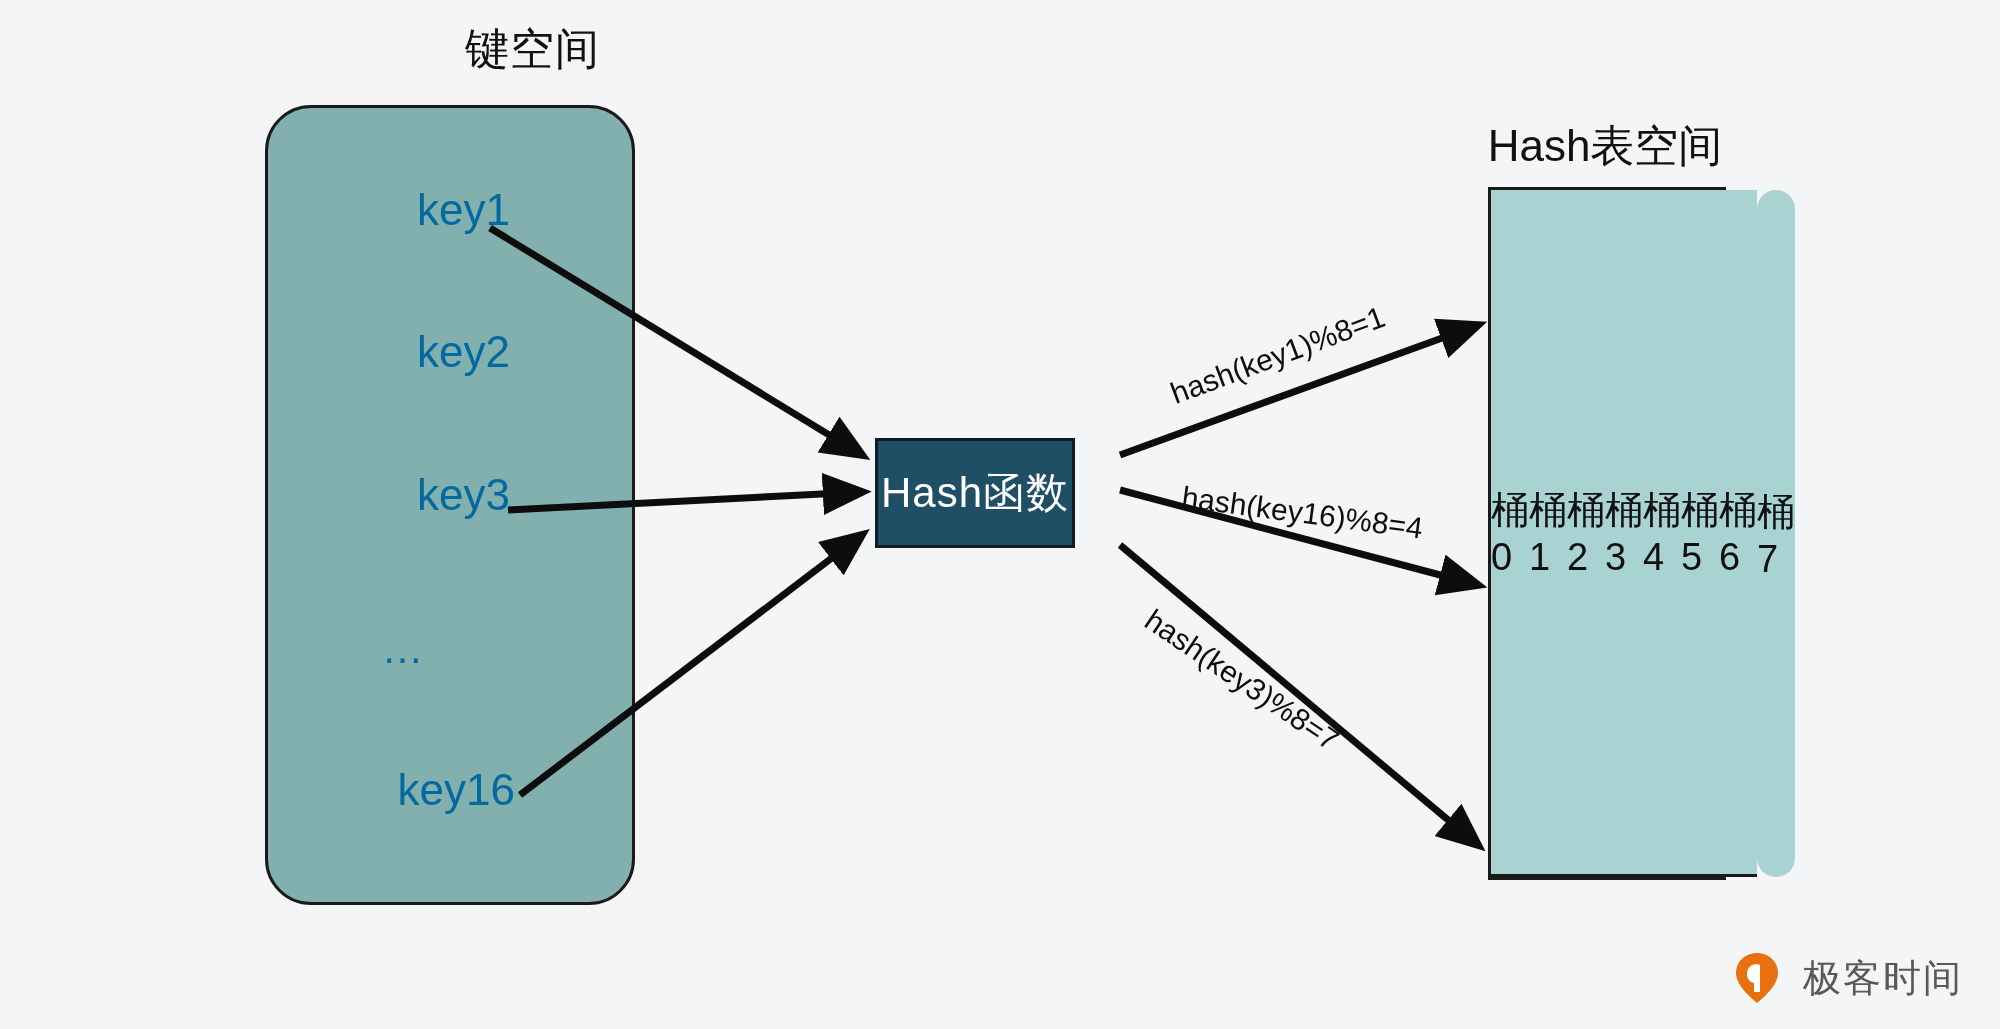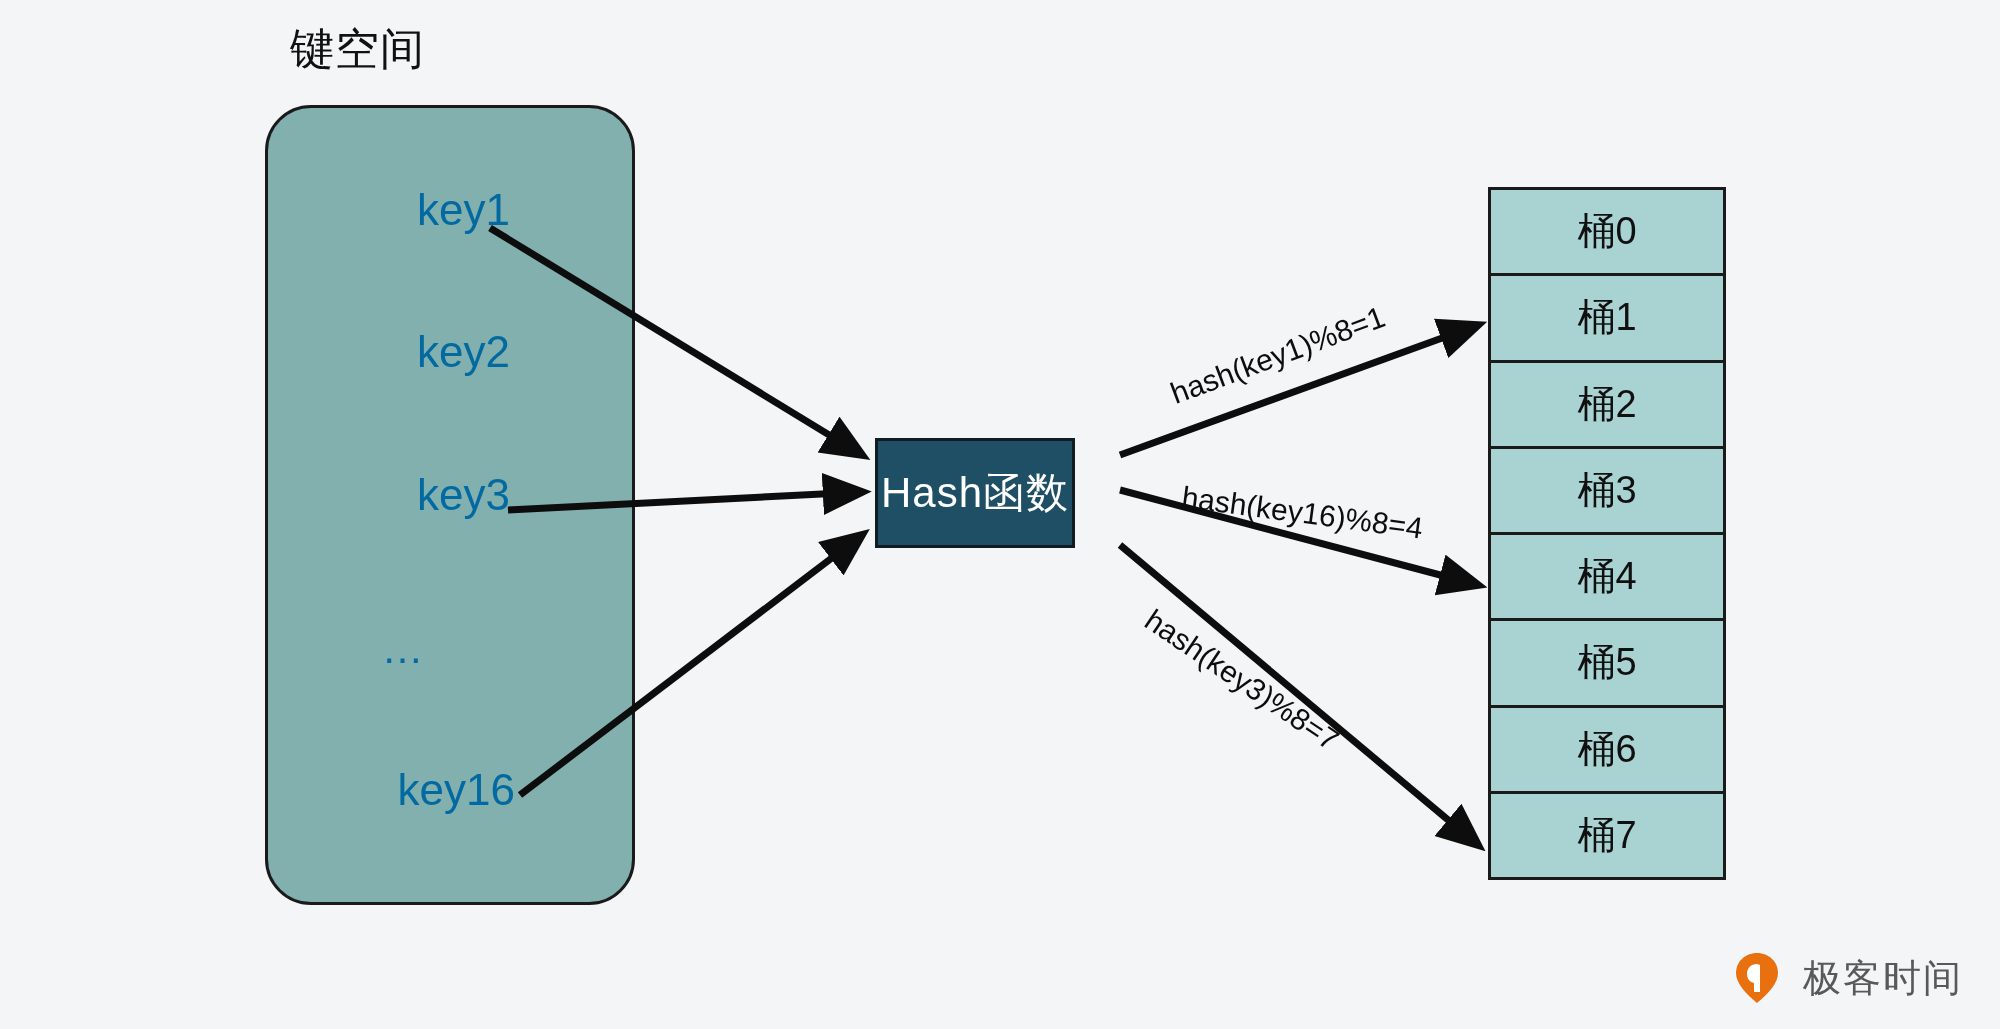--- a/index.html
+++ b/index.html
@@ -18,21 +18,21 @@
     background: #f4f5f7;
     overflow: hidden;
   }
 
   
   #keyspace-title {
     position: absolute;
     left: 290px;
     top: 20px;
     width: 310px;
-    text-align: left;
+    text-align: right;
     font-size: 44px;
     color: #111111;
     letter-spacing: 1px;
     white-space: nowrap;
   }
   #keyspace-box {
     position: absolute;
     left: 265px;
     top: 105px;
     width: 370px;
@@ -95,21 +95,21 @@
   #hashtable {
     position: absolute;
     left: 1488px;
     top: 187px;
     width: 238px;
     height: 693px;
     border: 3px solid #1a1a1a;
     box-sizing: border-box;
     background: #a9d2d2;
     display: flex;
-    flex-direction: column;
+    flex-direction: row;
   }
   .bucket {
     flex: 1 1 0;
     background: #a9d2d2;
     border-bottom: 3px solid #1a1a1a;
     display: flex;
     align-items: center;
     justify-content: center;
     font-size: 38px;
     color: #101010;
@@ -172,20 +172,21 @@
   <div class="key-label" id="key-1">key1</div>
   <div class="key-label" id="key-2">key2</div>
   <div class="key-label" id="key-3">key3</div>
   <div class="key-label" id="key-ellipsis">…</div>
   <div class="key-label" id="key-16">key16</div>
 
   <div id="hash-function-box">
     <span id="hash-function-label">Hash函数</span>
   </div>
 
+  <div id="hashtable-title">Hash表空间</div>
 
   <div id="hashtable">
     <div class="bucket">桶0</div>
     <div class="bucket">桶1</div>
     <div class="bucket">桶2</div>
     <div class="bucket">桶3</div>
     <div class="bucket">桶4</div>
     <div class="bucket">桶5</div>
     <div class="bucket">桶6</div>
     <div class="bucket">桶7</div>

